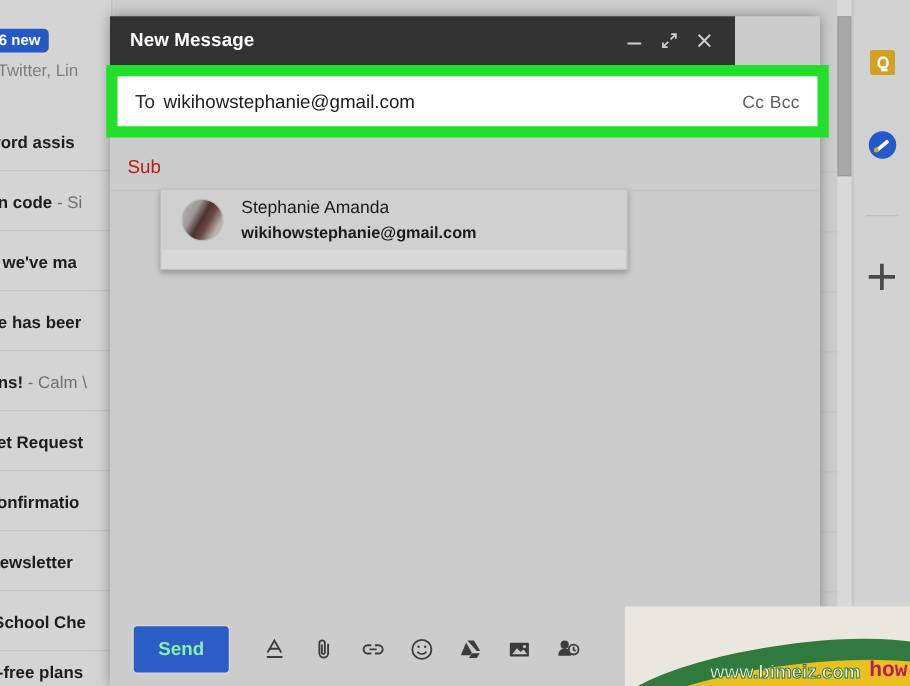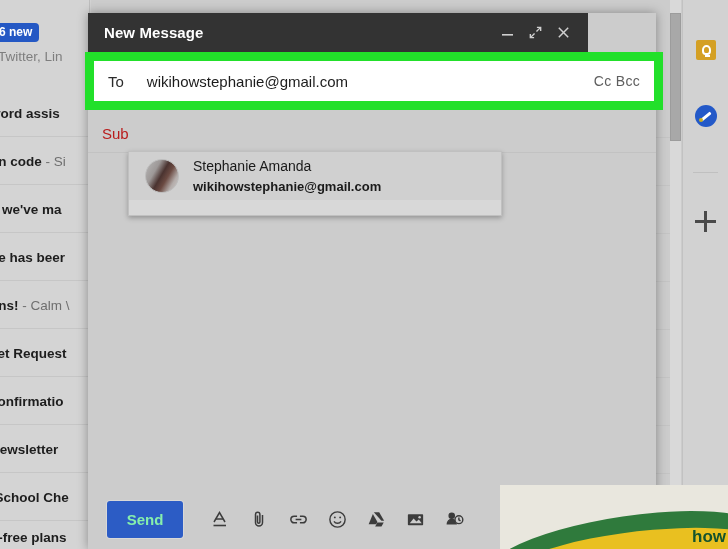--- a/index.html
+++ b/index.html
@@ -215,21 +215,21 @@
     left: 9px; top: 9px;
     width: 560px; height: 40px;
     background: #ffffff;
     display: flex;
     align-items: center;
     padding: 0 14px 0 14px;
   }
   .to-label {
     font-size: 15px;
     color: #2b2b2b;
-    margin-right: 23px;
+    margin-right: 7px;
   }
   .to-value {
     font-size: 15px;
     color: #1c1c1c;
     flex: 1;
   }
   .ccbcc {
     font-size: 14px;
     color: #5e5e5e;
     letter-spacing: 0.3px;
@@ -369,22 +369,22 @@
     font-weight: bold;
     color: #ffffff;
     -webkit-text-stroke: 0.8px #2f7a3c;
     font-family: "Liberation Sans", sans-serif;
   }
   .wm-how {
     position: absolute;
     right: 2px; bottom: 2px;
     font-size: 17px;
     font-weight: bold;
-    color: #14532d;
-    font-family: Liberation Sans, sans-serif;
+    color: #be185d;
+    font-family: Liberation Mono, monospace;
   }
 </style>
 </head>
 <body>
 
 <div id="app">
 
   <div class="inbox">
     <div class="inbox-body-fill"></div>
 
@@ -556,16 +556,17 @@
         <span class="ac-name">Stephanie Amanda</span><br>
         <span class="ac-email">wikihowstephanie@gmail.com</span>
       </span>
     </div>
   </div>
 
   <div class="watermark">
     <div class="wm-bg"></div>
     <div class="wm-green"></div>
     <div class="wm-yellow"></div>
+    <div class="wm-url">www.bimeiz.com</div>
     <div class="wm-how">how</div>
   </div>
 
 </div>
 
 </body></html>

